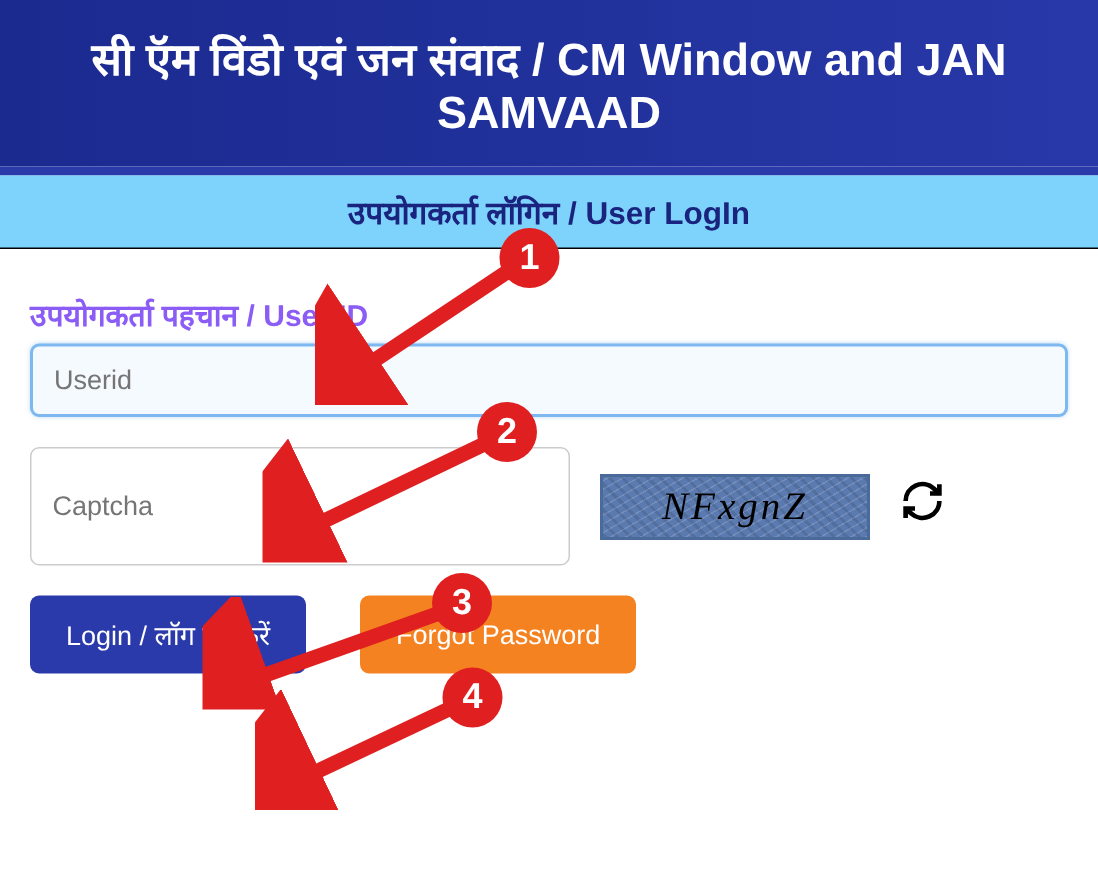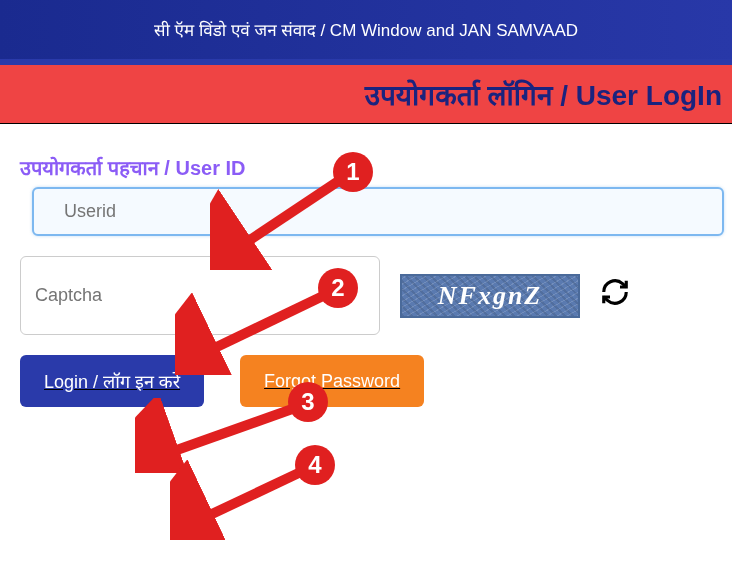--- a/index.html
+++ b/index.html
@@ -2,53 +2,52 @@
 <html><head>
   <meta charset="utf-8">
   <style>
     * { box-sizing: border-box; margin: 0; padding: 0; }
     body { font-family: Arial, sans-serif; width: 732px; height: 585px; background: #fff; position: relative; }
     .header-banner {
       background: linear-gradient(to right, #1a2a8f, #2838a8);
       color: #fff;
       text-align: center;
       padding: 18px 8px;
-      font-size: 17px;
-      font-weight: normal;
+      font-size: 30px;
+      font-weight: bold;
       border-bottom: 6px solid #2a3aaa;
     }
     .subheader {
-      background: #ef4444;
+      background: #7dd3fc;
       color: #1a237e;
-      text-align: right;
+      text-align: center;
       padding: 10px;
-      font-size: 28px;
+      font-size: 21px;
       font-weight: bold;
       border-bottom: 1px solid #000;
     }
     .form-container {
       padding: 30px 20px 20px 20px;
     }
     .form-label {
       color: #8b5cf6;
       font-size: 20px;
       font-weight: bold;
       margin-bottom: 6px;
       display: block;
     }
     .form-input {
       width: 100%;
-      padding: 12px 30px;
+      padding: 12px 14px;
       font-size: 18px;
       border: 1px solid #ccc;
       border-radius: 6px;
       color: #888;
       margin-bottom: 20px;
       font-family: Arial, sans-serif;
-      margin-left: 12px;
     }
     .form-input.active {
       border: 2px solid #7db8f0;
       background: #f5faff;
       box-shadow: 0 0 3px rgba(125,184,240,0.5);
     }
     .captcha-row {
       display: flex;
       align-items: center;
       gap: 20px;
@@ -66,22 +65,22 @@
     .captcha-image {
       flex: 0 0 180px;
       height: 44px;
       background: #5a7ab0;
       border: 2px solid #4a6a9a;
       display: flex;
       align-items: center;
       justify-content: center;
       font-family: 'Comic Sans MS', cursive;
       font-size: 26px;
-      font-weight: bold;
-      color: #ffffff;
+      font-weight: normal;
+      color: #000000;
       letter-spacing: 2px;
       position: relative;
       overflow: hidden;
       font-style: italic;
     }
     .captcha-image::before {
       content: '';
       position: absolute;
       inset: 0;
       background: repeating-linear-gradient(45deg, rgba(0,0,0,0.1), rgba(0,0,0,0.1) 2px, transparent 2px, transparent 6px),
@@ -89,21 +88,20 @@
     }
     .refresh-icon {
       cursor: pointer;
       font-size: 28px;
       color: #000;
       font-weight: bold;
     }
     .button-row {
       display: flex;
       gap: 36px;
-      text-decoration: underline;
     }
     .btn {
       padding: 14px 24px;
       font-size: 18px;
       border: none;
       border-radius: 6px;
       cursor: pointer;
       color: #fff;
     }
     .btn-login { background: #2a3aaa; }

